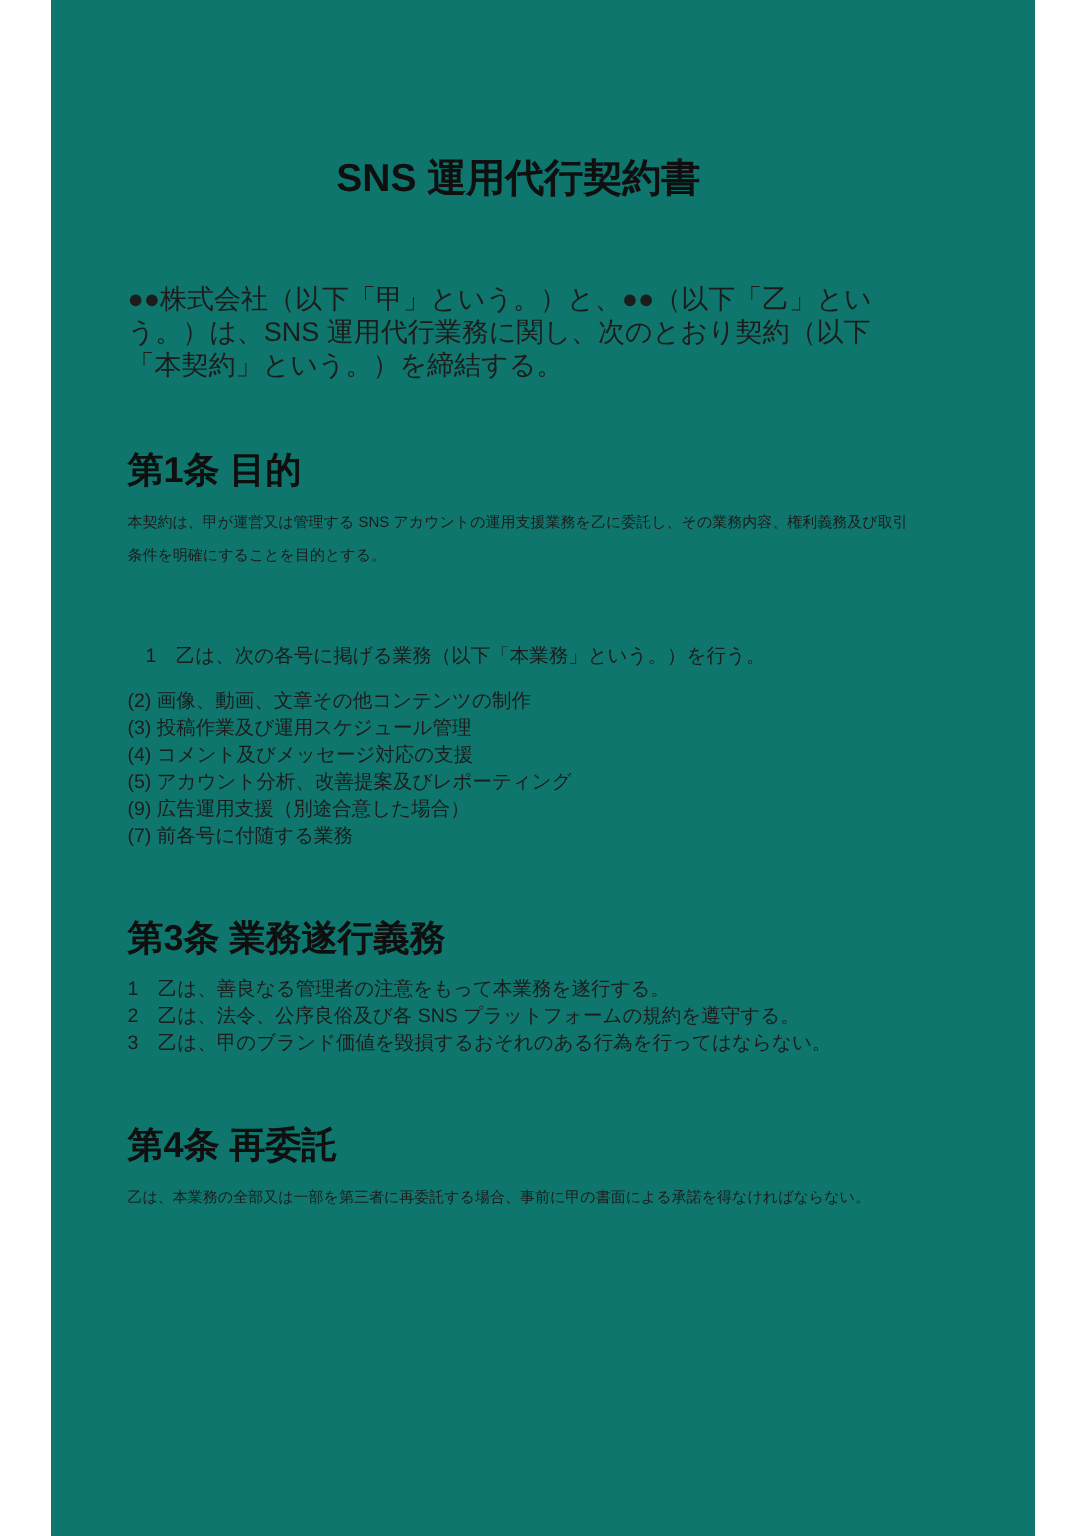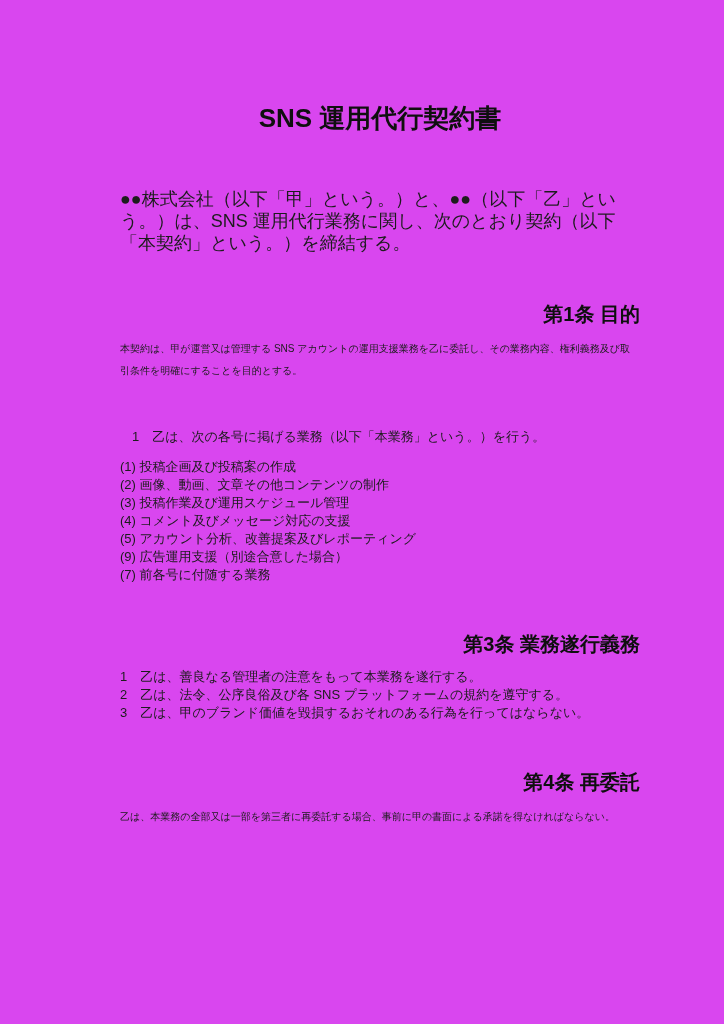--- a/index.html
+++ b/index.html
@@ -2,26 +2,26 @@
 <html lang="ja"><head>
 <meta charset="utf-8">
 <style>
   html, body {
     margin: 0;
     padding: 0;
     background: #ffffff;
   }
   .page {
     position: relative;
-    width: 724px;
+    width: 656px;
     height: 1024px;
     margin: 0 auto;
-    background: #d946ef;
+    background: #0f766e;
     box-sizing: border-box;
-    padding: 100px 84px 0 120px;
+    padding: 100px 84px 0 51px;
     overflow: hidden;
     font-family: "Liberation Sans", "DejaVu Sans", sans-serif;
     color: #1c1c1c;
   }
   h1.doc-title {
     margin: 0 0 52px 0;
     text-align: center;
     font-size: 26px;
     line-height: 36px;
     font-weight: 700;
@@ -30,25 +30,24 @@
   p.preamble {
     margin: 0;
     font-size: 18px;
     line-height: 22px;
   }
   section.article {
     margin: 46px 0 0 0;
   }
   h2.article-heading {
     margin: 0 0 10px 0;
-    font-size: 20px;
+    font-size: 24px;
     line-height: 28px;
     font-weight: 700;
     color: #0f0f0f;
-    text-align: right;
   }
   p.article-body {
     margin: 0;
     font-size: 10px;
     line-height: 22px;
   }
   p.clause {
     margin: 12px;
     font-size: 13px;
     line-height: 18px;
@@ -76,21 +75,20 @@
   <p class="preamble">●●株式会社（以下「甲」という。）と、●●（以下「乙」という。）は、SNS 運用代行業務に関し、次のとおり契約（以下「本契約」という。）を締結する。</p>
 
   <section class="article">
     <h2 class="article-heading">第1条 目的</h2>
     <p class="article-body">本契約は、甲が運営又は管理する SNS アカウントの運用支援業務を乙に委託し、その業務内容、権利義務及び取引条件を明確にすることを目的とする。</p>
   </section>
 
   <section class="article">
     <p class="clause">1　乙は、次の各号に掲げる業務（以下「本業務」という。）を行う。</p>
     <div class="item-list">
-      <p class="list-item">(1) 投稿企画及び投稿案の作成</p>
       <p class="list-item">(2) 画像、動画、文章その他コンテンツの制作</p>
       <p class="list-item">(3) 投稿作業及び運用スケジュール管理</p>
       <p class="list-item">(4) コメント及びメッセージ対応の支援</p>
       <p class="list-item">(5) アカウント分析、改善提案及びレポーティング</p>
       <p class="list-item">(9) 広告運用支援（別途合意した場合）</p>
       <p class="list-item">(7) 前各号に付随する業務</p>
     </div>
   </section>
 
   <section class="article">

